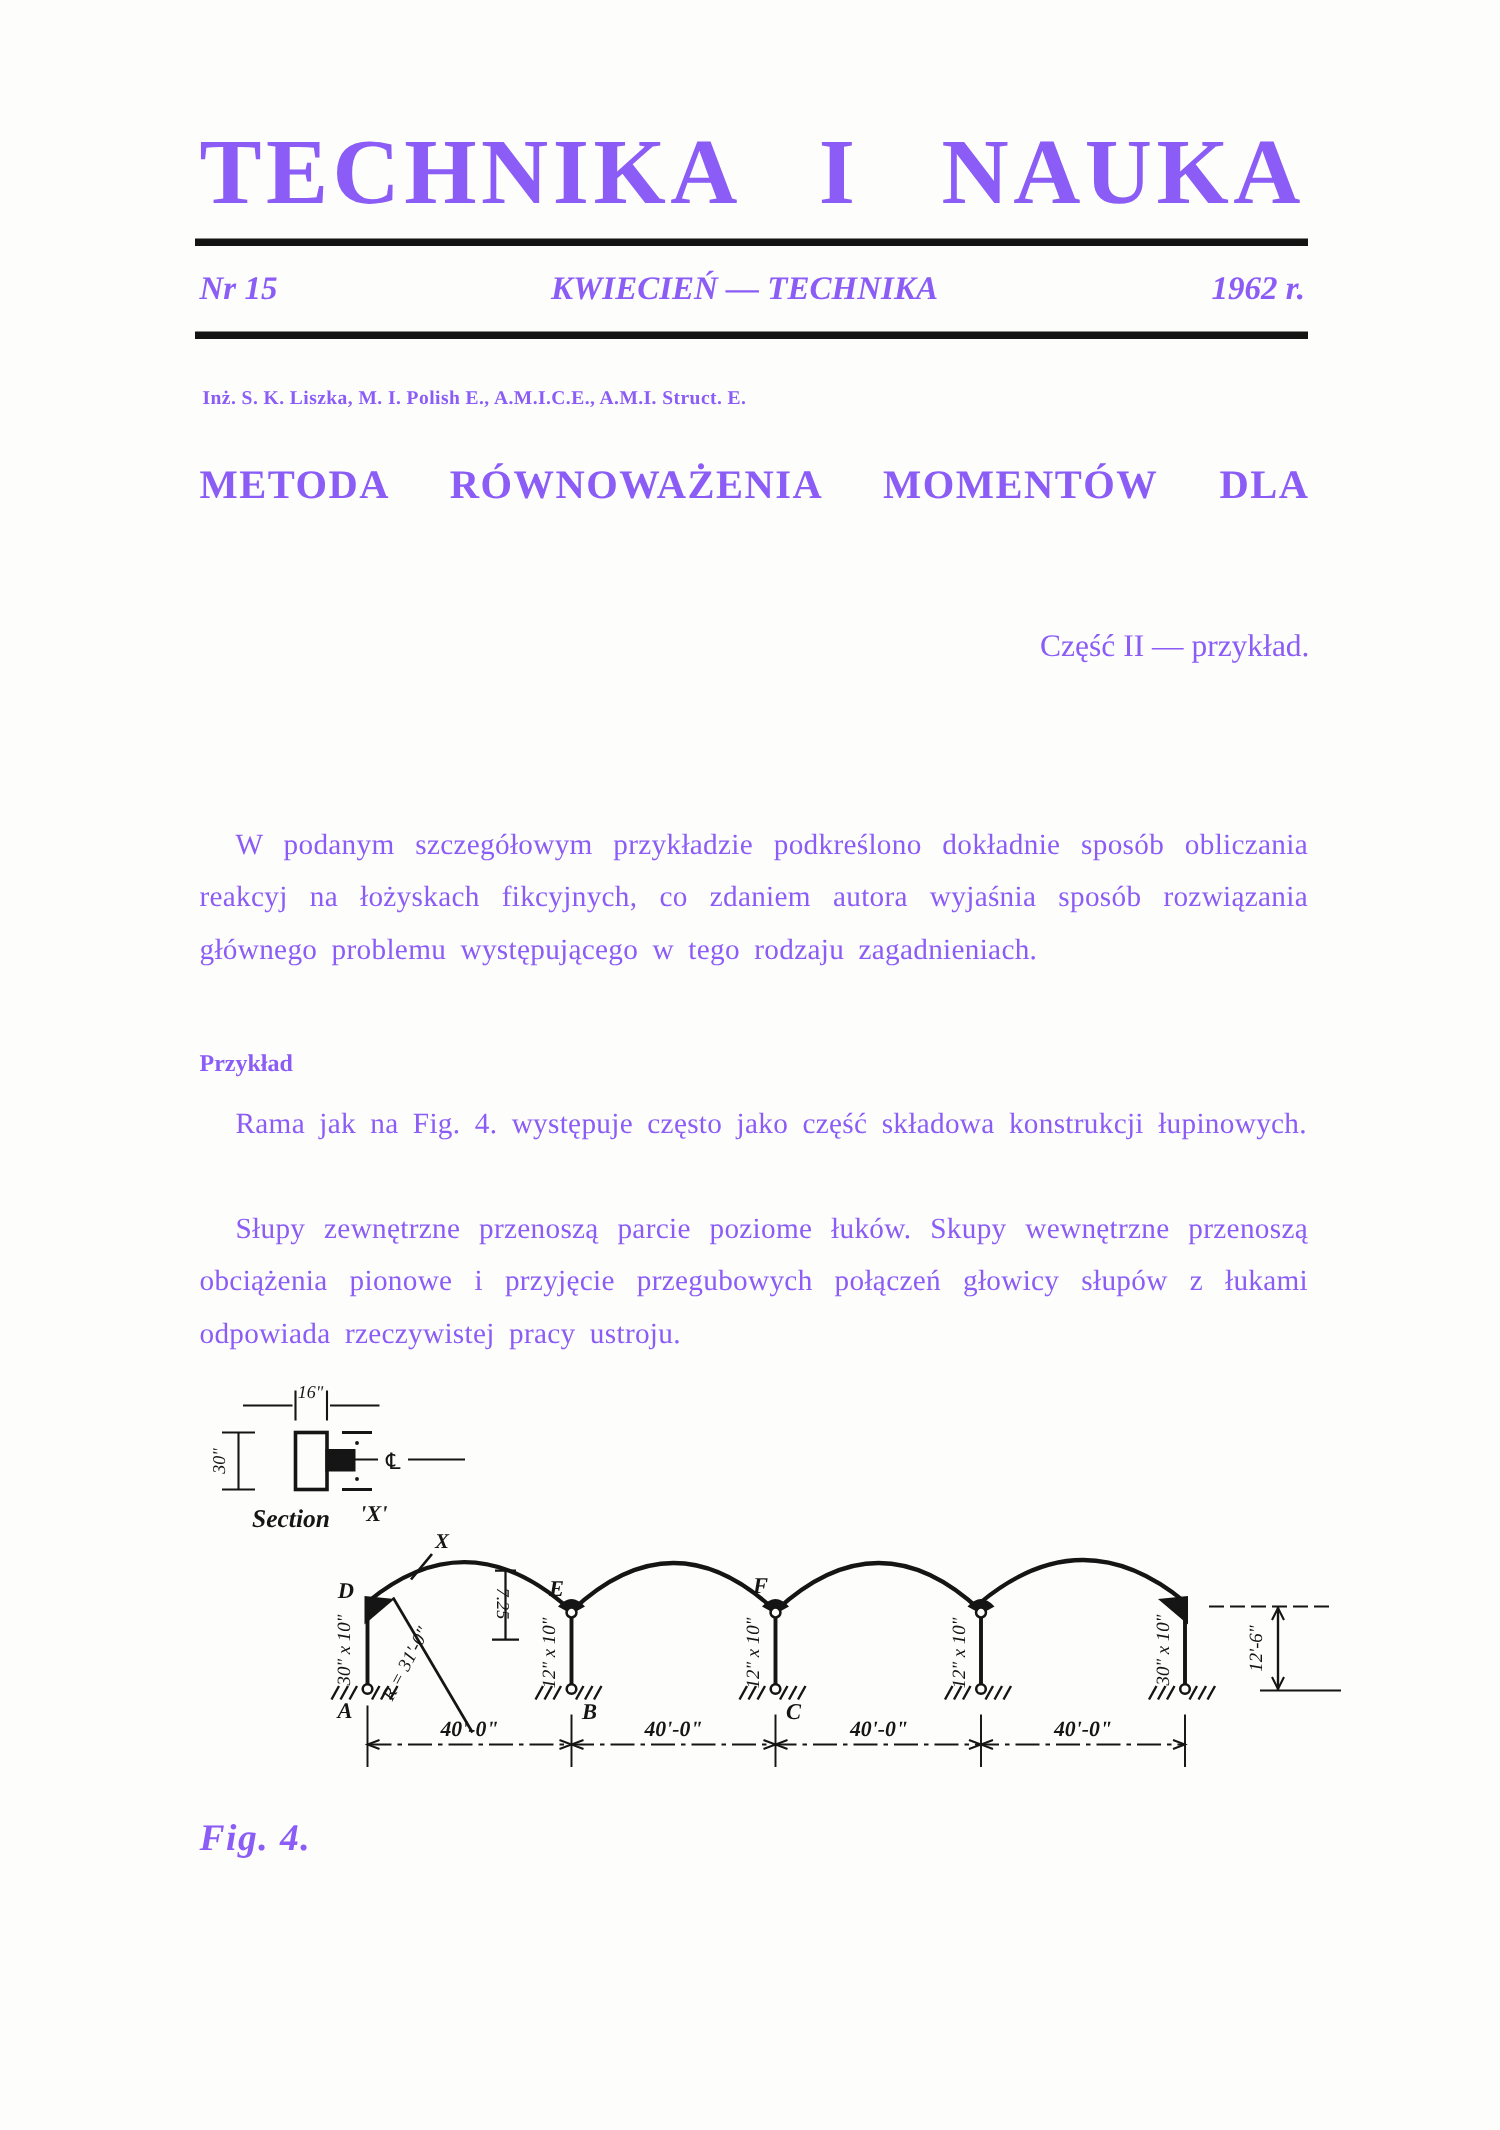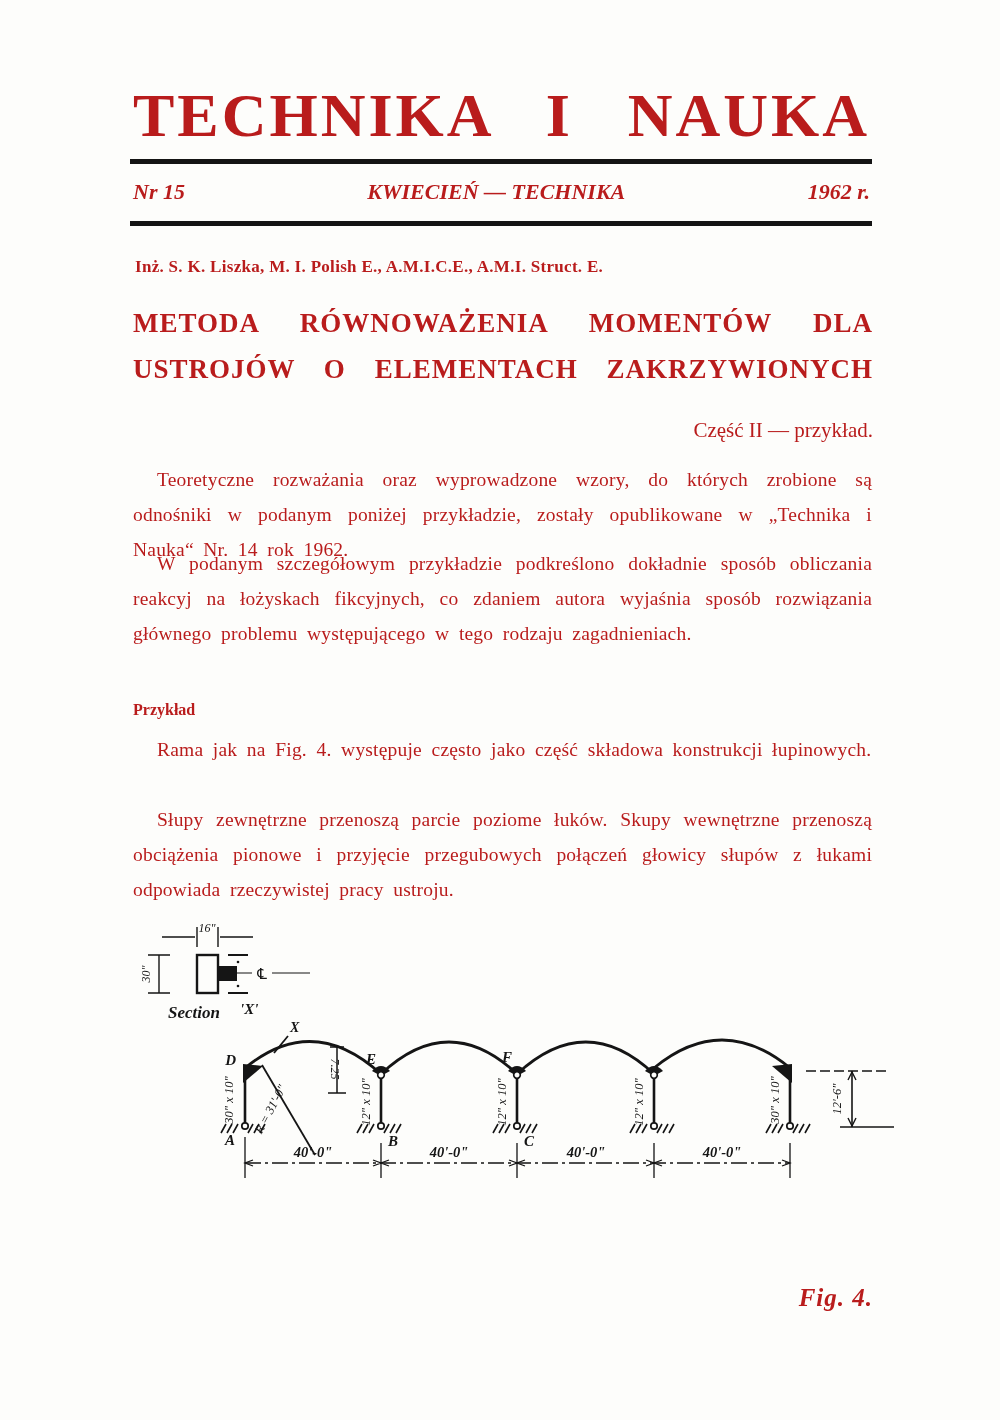--- a/index.html
+++ b/index.html
@@ -1,50 +1,50 @@
 <!DOCTYPE html>
 <html><head>
 <meta charset="utf-8">
 <style>
   html,body{margin:0;padding:0;background:#e8e8e8;}
   .page{
     position:relative;width:1000px;height:1420px;margin:0 auto;
-    background:#fdfdfb;color:#b91c1c;overflow:hidden;
+    background:#fdfdfb;color:#8b5cf6;overflow:hidden;
     font-family:"Liberation Serif","DejaVu Serif",serif;
   }
   .masthead{
     position:absolute;left:133px;top:84px;width:737px;
     font-size:62px;font-weight:bold;letter-spacing:3px;line-height:1;
     text-align:justify;text-align-last:justify;white-space:nowrap;
   }
   .rule{position:absolute;left:130px;width:742px;height:5px;background:#141414;}
   .rule-1{top:159px;}
   .rule-2{top:221px;}
   .issue-row{
     position:absolute;left:133px;top:179px;width:737px;
     display:flex;justify-content:space-between;align-items:baseline;
     font-size:22px;font-weight:bold;font-style:italic;
   }
-  .author{position:absolute;left:135px;top:257px;width:737px;font-size:17px;font-weight:bold;letter-spacing:.3px;}
+  .author{position:absolute;left:135px;top:257px;width:737px;font-size:13px;font-weight:bold;letter-spacing:.3px;}
   .title{position:absolute;left:133px;top:300px;width:740px;font-size:27px;font-weight:bold;line-height:46px;letter-spacing:1px;}
   .title-line{text-align:justify;text-align-last:justify;}
   .subtitle{position:absolute;left:133px;top:418px;width:740px;text-align:right;font-size:21px;}
   .body-par{
     position:absolute;left:133px;width:739px;
     font-size:19.5px;line-height:35px;text-align:justify;
     text-indent:24px;word-spacing:4.5px;letter-spacing:.2px;
   }
   .par-1{top:462px;}
   .par-2{top:546px;}
   .sec-heading{position:absolute;left:133px;top:701px;font-size:16px;font-weight:bold;}
   .par-3{top:732px;}
   .par-4{top:802px;}
   .fig-svg{position:absolute;left:140px;top:915px;}
   .fig-caption{
-    position:absolute;left:133px;top:1284px;width:740px;text-align:right;
+    position:absolute;left:133px;top:1212px;width:740px;text-align:left;
     font-size:25px;font-weight:bold;font-style:italic;letter-spacing:1px;
   }
   svg text{
     font-family:"Liberation Serif","DejaVu Serif",serif;
     font-style:italic;fill:#151515;stroke:none;
   }
   .hand{font-weight:bold;}
 </style>
 </head>
 <body>
@@ -60,26 +60,24 @@
     <span>KWIECIEŃ — TECHNIKA</span>
     <span>1962 r.</span>
   </div>
 
   <div class="rule rule-2"></div>
 
   <div class="author">Inż. S. K. Liszka, M. I. Polish E., A.M.I.C.E., A.M.I. Struct. E.</div>
 
   <div class="title">
     <div class="title-line">METODA RÓWNOWAŻENIA MOMENTÓW DLA</div>
-    <div class="title-line">USTROJÓW O ELEMENTACH ZAKRZYWIONYCH</div>
   </div>
 
   <div class="subtitle">Część II — przykład.</div>
 
-  <div class="body-par par-1">Teoretyczne rozważania oraz wyprowadzone wzory, do których zrobione są odnośniki w podanym poniżej przykładzie, zostały opublikowane w „Technika i Nauka“ Nr. 14 rok 1962.</div>
   <div class="body-par par-2">W podanym szczegółowym przykładzie podkreślono dokładnie sposób obliczania reakcyj na łożyskach fikcyjnych, co zdaniem autora wyjaśnia sposób rozwiązania głównego problemu występującego w tego rodzaju zagadnieniach.</div>
 
   <div class="sec-heading">Przykład</div>
 
   <div class="body-par par-3">Rama jak na Fig. 4. występuje często jako część składowa konstrukcji łupinowych.</div>
   <div class="body-par par-4">Słupy zewnętrzne przenoszą parcie poziome łuków. Skupy wewnętrzne przenoszą obciążenia pionowe i przyjęcie przegubowych połączeń głowicy słupów z łukami odpowiada rzeczywistej pracy ustroju.</div>
 
   <svg class="fig-svg" width="780" height="290" viewBox="0 0 780 290" fill="none" stroke="#151515">
     <defs>
       <g id="support">

